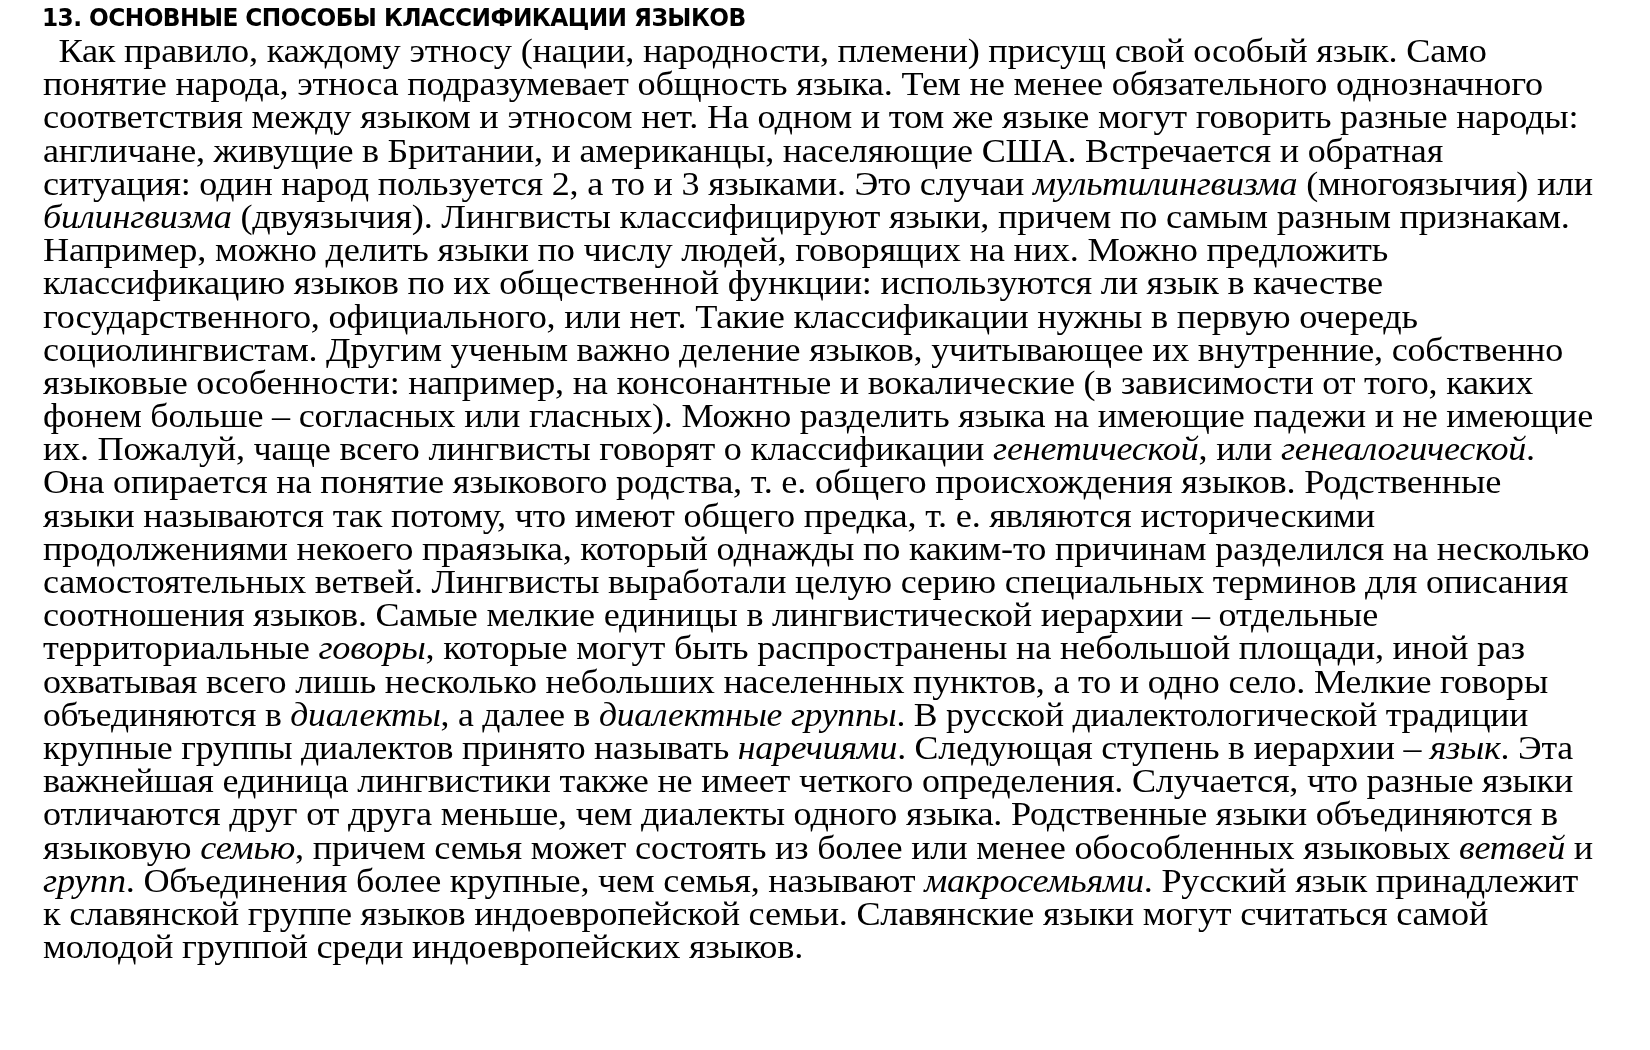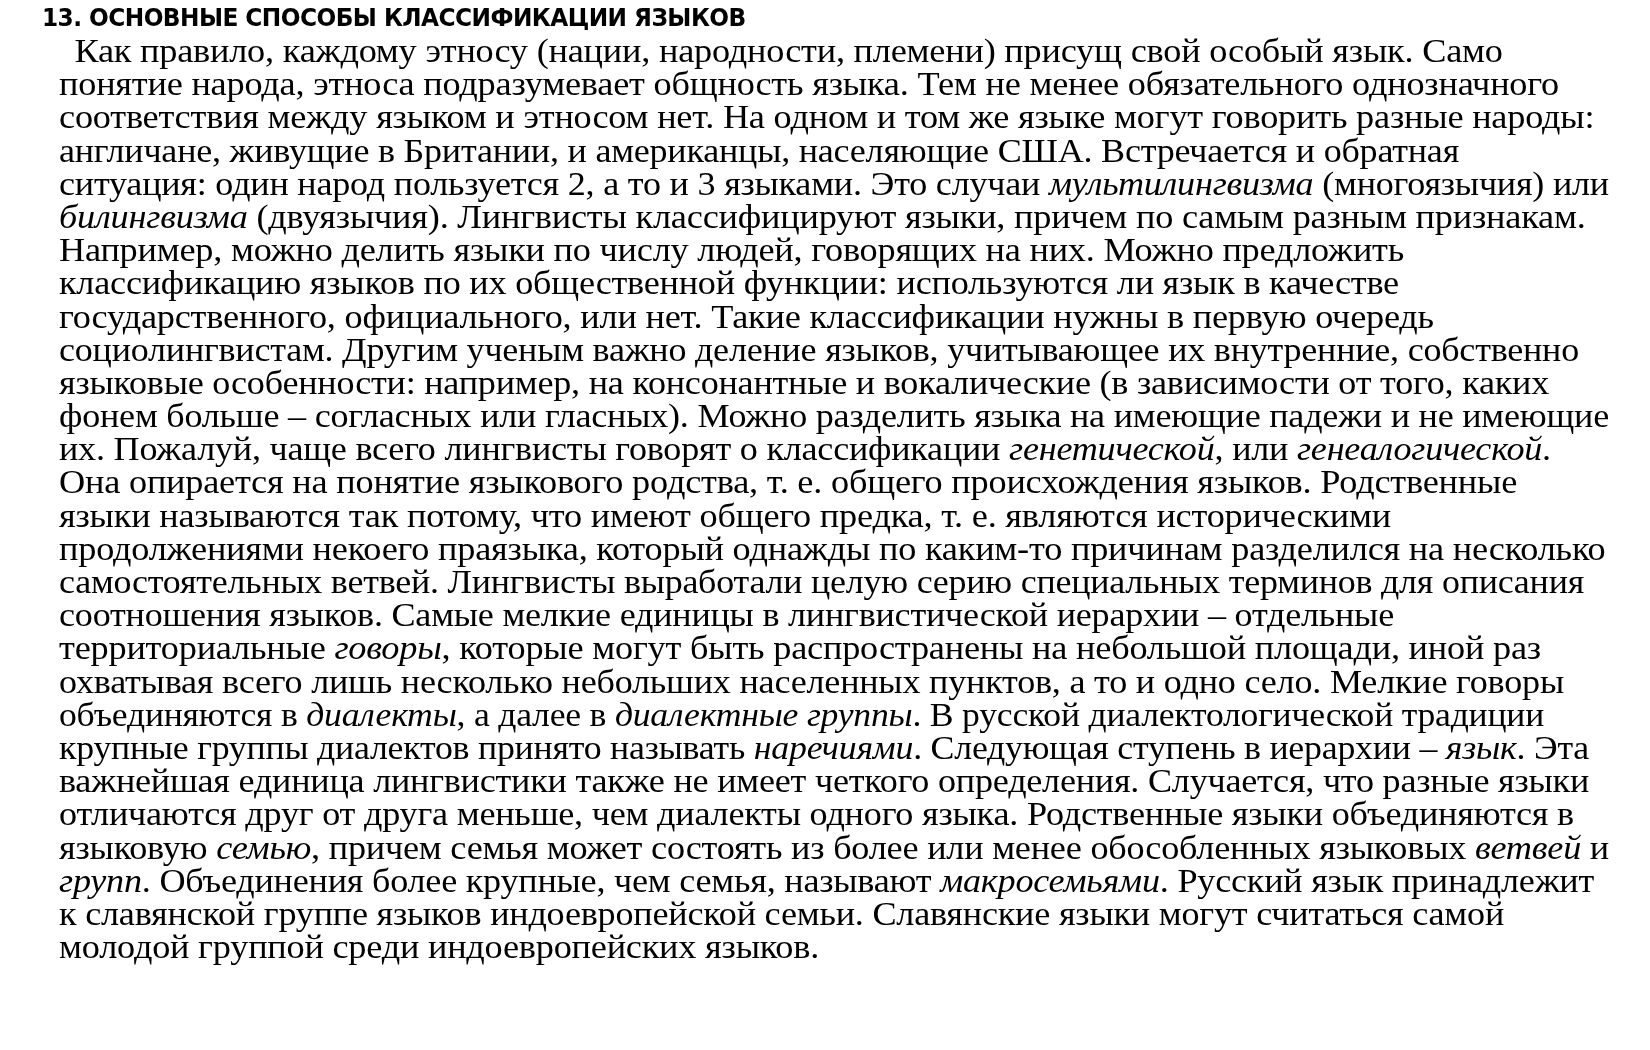--- a/index.html
+++ b/index.html
@@ -30,21 +30,21 @@
       font-weight: bold;
       font-size: 25px;
       line-height: 32px;
       letter-spacing: -0.6px;
       white-space: nowrap;
       transform-origin: 0 0;
       transform: scaleX(0.93);
     }
     .body {
       position: absolute;
-      left: 32px;
+      left: 16px;
       top: 35px;
     }
     .line {
       height: 33.2px;
       line-height: 33.2px;
       font-family: "Liberation Serif", "DejaVu Serif", serif;
       font-size: 33px;
       white-space: nowrap;
       transform-origin: 0 50%;
       transform: scaleX(0.83);

